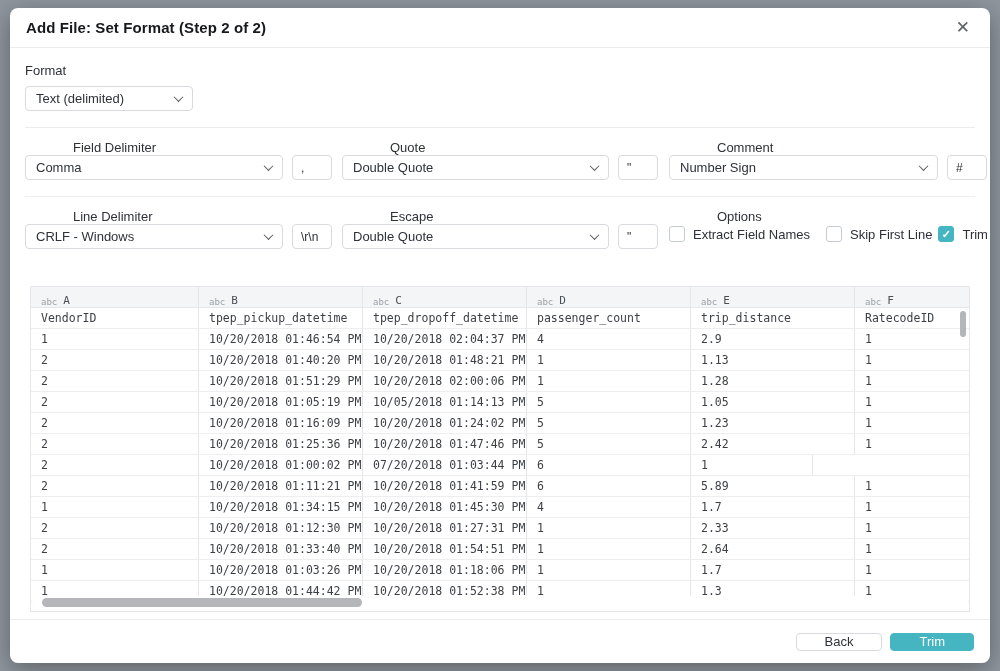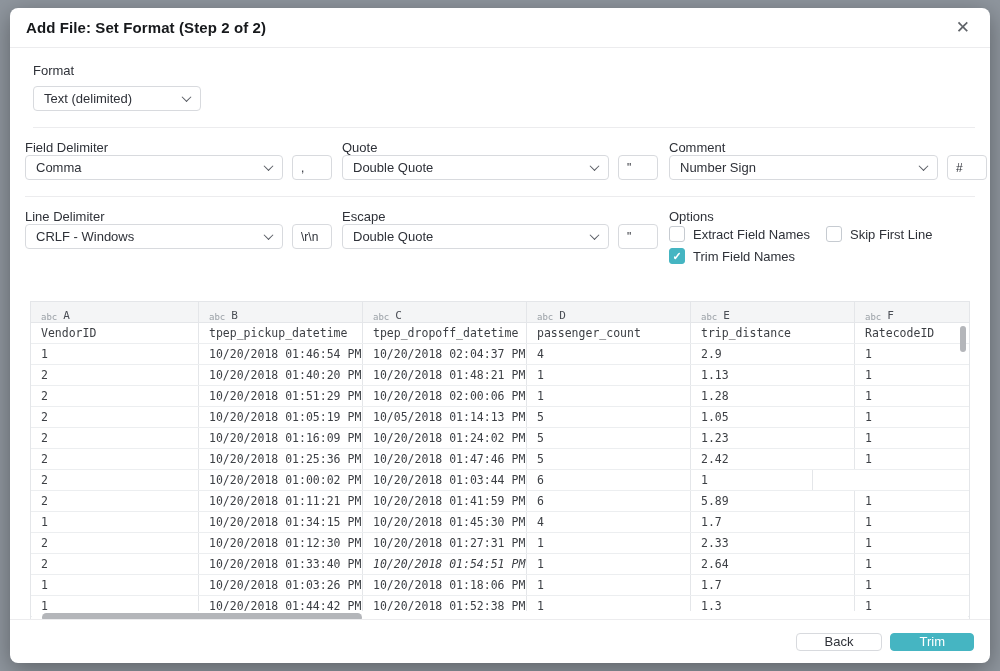--- a/index.html
+++ b/index.html
@@ -88,38 +88,37 @@
     border-radius:4px;
     font-size:12px;
     color:var(--text);
     padding:0 8px;
     font-family:"Liberation Sans", sans-serif;
     background:#fff;
   }
   .section-format{
     padding:15px 0 16px 0;
     border-bottom:1px solid var(--divider);
-    margin-left:8px;
   }
   .section-format .select{width:168px;}
   .controls-grid{
     display:grid;
     grid-template-columns:258px 41px 267px 42px 269px 40px;
     column-gap:9px;
     align-items:center;
     padding:12px 0 16px 0;
   }
   .controls-grid.bordered{border-bottom:1px solid var(--divider);}
-  .controls-grid .field-label{margin-bottom:0;}
+  .controls-grid .field-label{margin-bottom:0;margin-left:48px;}
   .lbl-row{margin-bottom:8px;}
   .options-block{
     grid-column:5 / span 2;
     align-self:start;
   }
-  .checkbox-lines{display:flex;flex-direction:column;gap:6px;margin-top:2px;}
+  .checkbox-lines{display:flex;flex-direction:row;gap:6px;margin-top:2px;}
   .checkbox-line{display:flex;gap:16px;}
   .checkbox-item{
     display:flex;
     align-items:center;
     gap:8px;
     font-size:13px;
     color:var(--text);
     cursor:pointer;
     white-space:nowrap;
   }
@@ -394,21 +393,21 @@
             <div class="pt-cell" style="width: 168px;">2</div>
             <div class="pt-cell" style="width: 164px;">10/20/2018 01:25:36 PM</div>
             <div class="pt-cell" style="width: 164px;">10/20/2018 01:47:46 PM</div>
             <div class="pt-cell" style="width: 164px;">5</div>
             <div class="pt-cell" style="width: 164px;">2.42</div>
             <div class="pt-cell" style="width: 122px;">1</div>
           </div>
           <div class="pt-row">
             <div class="pt-cell" style="width: 168px;">2</div>
             <div class="pt-cell" style="width: 164px;">10/20/2018 01:00:02 PM</div>
-            <div class="pt-cell" style="width: 164px;">10/20/2018 01:03:44 PM</div>
+            <div class="pt-cell" style="width: 164px;">07/20/2018 01:03:44 PM</div>
             <div class="pt-cell" style="width: 164px;">6</div>
             <div class="pt-cell" style="width: 122px;">1</div>
           </div>
           <div class="pt-row">
             <div class="pt-cell" style="width: 168px;">2</div>
             <div class="pt-cell" style="width: 164px;">10/20/2018 01:11:21 PM</div>
             <div class="pt-cell" style="width: 164px;">10/20/2018 01:41:59 PM</div>
             <div class="pt-cell" style="width: 164px;">6</div>
             <div class="pt-cell" style="width: 164px;">5.89</div>
             <div class="pt-cell" style="width: 122px;">1</div>
@@ -425,21 +424,21 @@
             <div class="pt-cell" style="width: 168px;">2</div>
             <div class="pt-cell" style="width: 164px;">10/20/2018 01:12:30 PM</div>
             <div class="pt-cell" style="width: 164px;">10/20/2018 01:27:31 PM</div>
             <div class="pt-cell" style="width: 164px;">1</div>
             <div class="pt-cell" style="width: 164px;">2.33</div>
             <div class="pt-cell" style="width: 122px;">1</div>
           </div>
           <div class="pt-row">
             <div class="pt-cell" style="width: 168px;">2</div>
             <div class="pt-cell" style="width: 164px;">10/20/2018 01:33:40 PM</div>
-            <div class="pt-cell" style="width: 164px; font-style: italic;">10/20/2018 01:54:51 PM</div>
+            <div class="pt-cell" style="width: 164px;">10/20/2018 01:54:51 PM</div>
             <div class="pt-cell" style="width: 164px;">1</div>
             <div class="pt-cell" style="width: 164px;">2.64</div>
             <div class="pt-cell" style="width: 122px;">1</div>
           </div>
           <div class="pt-row">
             <div class="pt-cell" style="width: 168px;">1</div>
             <div class="pt-cell" style="width: 164px;">10/20/2018 01:03:26 PM</div>
             <div class="pt-cell" style="width: 164px;">10/20/2018 01:18:06 PM</div>
             <div class="pt-cell" style="width: 164px;">1</div>
             <div class="pt-cell" style="width: 164px;">1.7</div>

